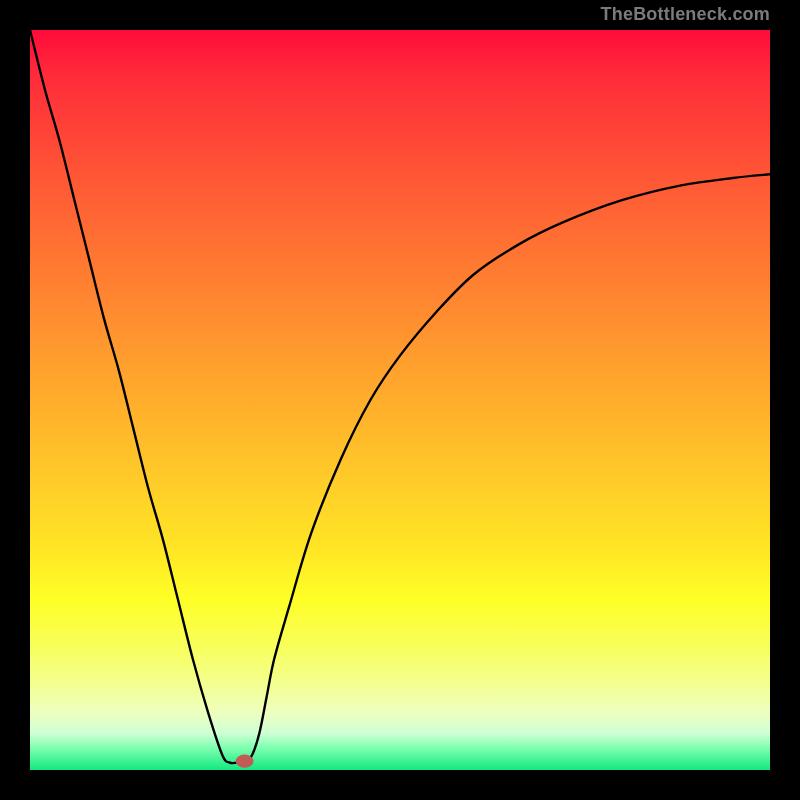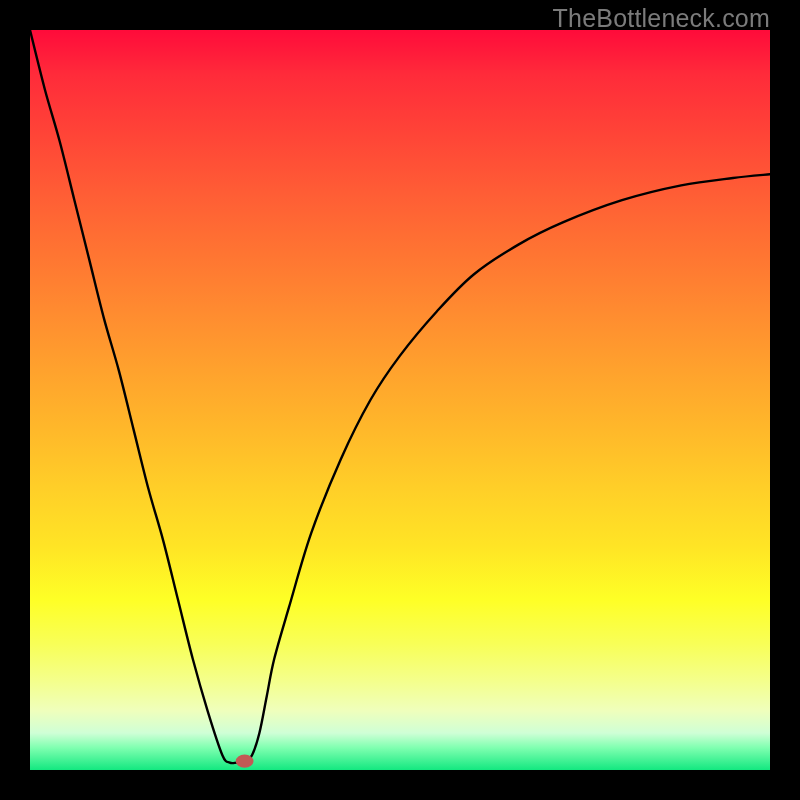--- a/index.html
+++ b/index.html
@@ -42,22 +42,22 @@
       #cfffd6 95%,
       #7fffb0 97%,
       #13e880 100%
     );
   }
   .watermark {
     position: absolute;
     top: 4px;
     right: 30px;
     color: #7b7b7b;
-    font-size: 25px;
-    font-weight: 400;
+    font-size: 18px;
+    font-weight: 700;
     letter-spacing: 0.2px;
     user-select: none;
   }
   svg.curve-layer {
     position: absolute;
     left: 0;
     top: 0;
     width: 740px;
     height: 740px;
   }

